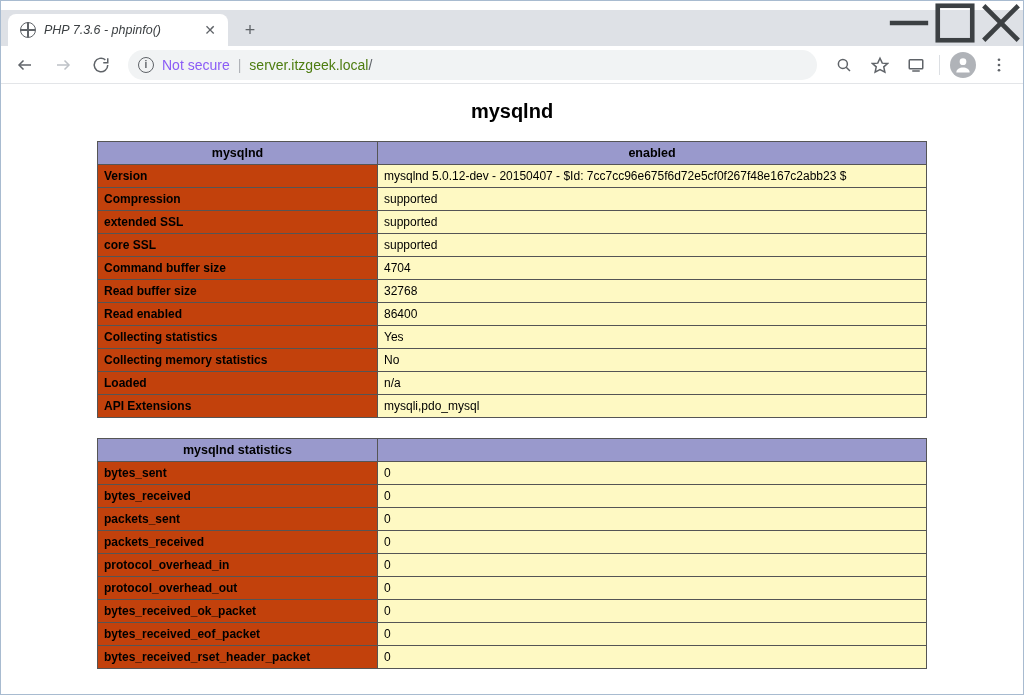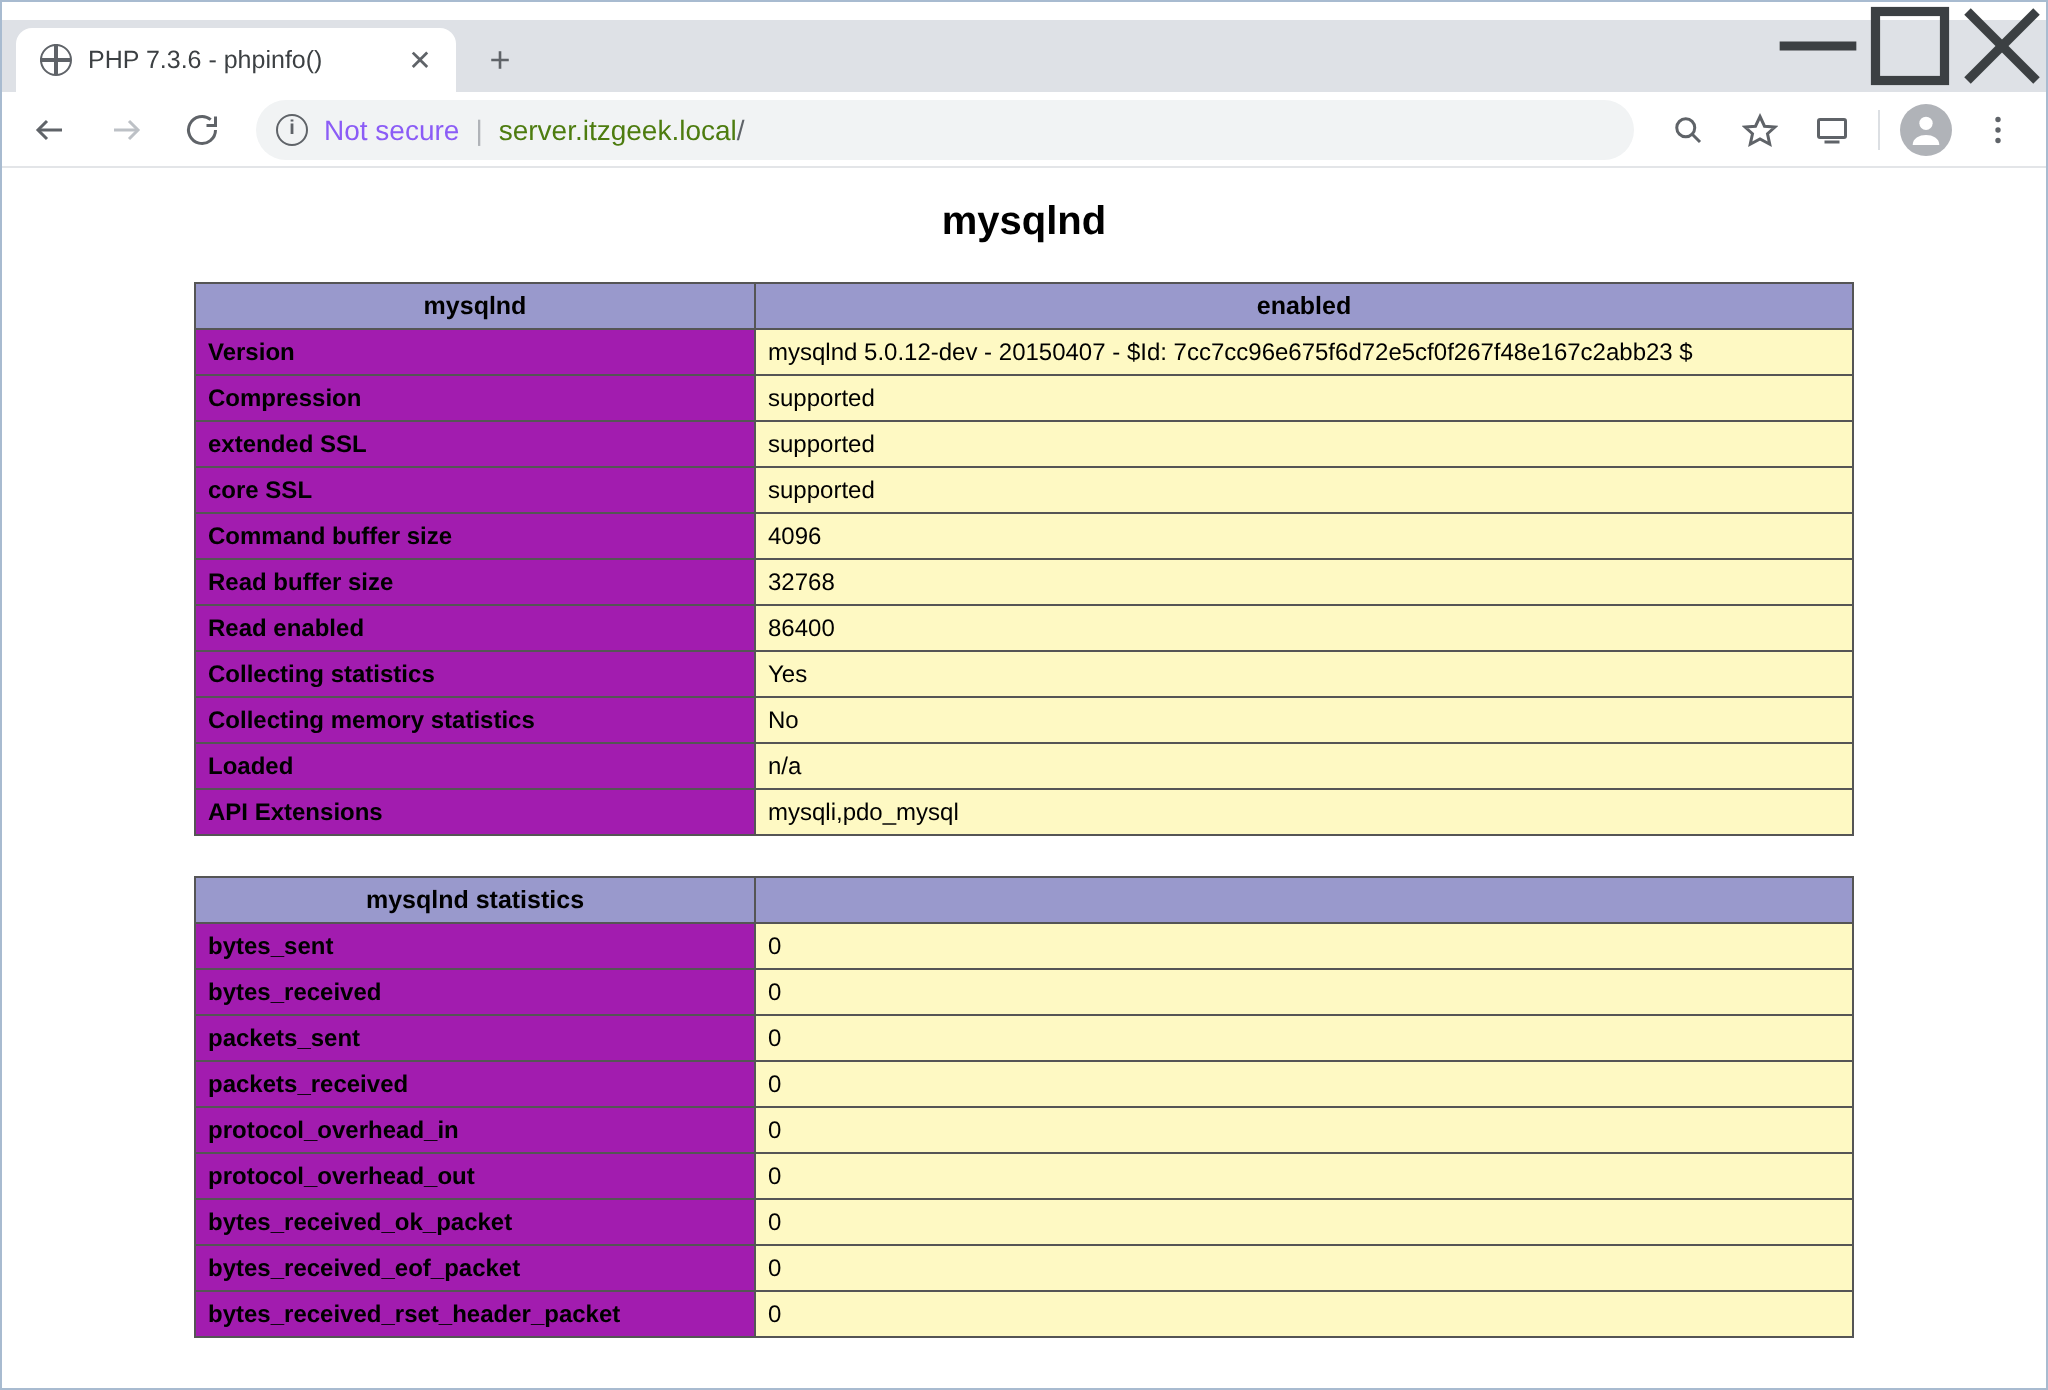--- a/index.html
+++ b/index.html
@@ -47,21 +47,21 @@
       position: relative;
     }
     .tab .favicon::before,
     .tab .favicon::after {
       content: "";
       position: absolute;
       background: #5f6368;
     }
     .tab .favicon::before { left: 6px; top: -1px; width: 1.5px; height: 15px; }
     .tab .favicon::after { left: -1px; top: 6px; width: 15px; height: 1.5px; }
-    .tab .tab-title { flex: 1; white-space: nowrap; overflow: hidden; }
+    .tab .tab-title { flex: 1; white-space: nowrap; overflow: hidden; font-style: italic; }
     .tab .tab-close {
       width: 16px; height: 16px;
       display: flex; align-items: center; justify-content: center;
       color: #5f6368; font-size: 14px; cursor: pointer;
     }
     .new-tab {
       width: 28px; height: 28px;
       display: flex; align-items: center; justify-content: center;
       color: #5f6368; font-size: 18px; cursor: pointer;
       margin-left: 8px; margin-bottom: 2px;
@@ -174,21 +174,21 @@
       padding: 4px 6px;
       border: 1px solid #555;
       font-size: 12.5px;
     }
     table.php-table td {
       border: 1px solid #555;
       padding: 4px 6px;
       vertical-align: top;
     }
     table.php-table td.e {
-      background: #a21caf;
+      background: #c2410c;
       font-weight: bold;
       width: 280px;
     }
     table.php-table td.v {
       background: #fef9c3;
     }
     
     .window-border {
       position: absolute;
       inset: 0;
@@ -313,21 +313,21 @@
           <tr>
             <td class="e">extended SSL</td>
             <td class="v">supported</td>
           </tr>
           <tr>
             <td class="e">core SSL</td>
             <td class="v">supported</td>
           </tr>
           <tr>
             <td class="e">Command buffer size</td>
-            <td class="v">4096</td>
+            <td class="v">4704</td>
           </tr>
           <tr>
             <td class="e">Read buffer size</td>
             <td class="v">32768</td>
           </tr>
           <tr>
             <td class="e">Read enabled</td>
             <td class="v">86400</td>
           </tr>
           <tr>

